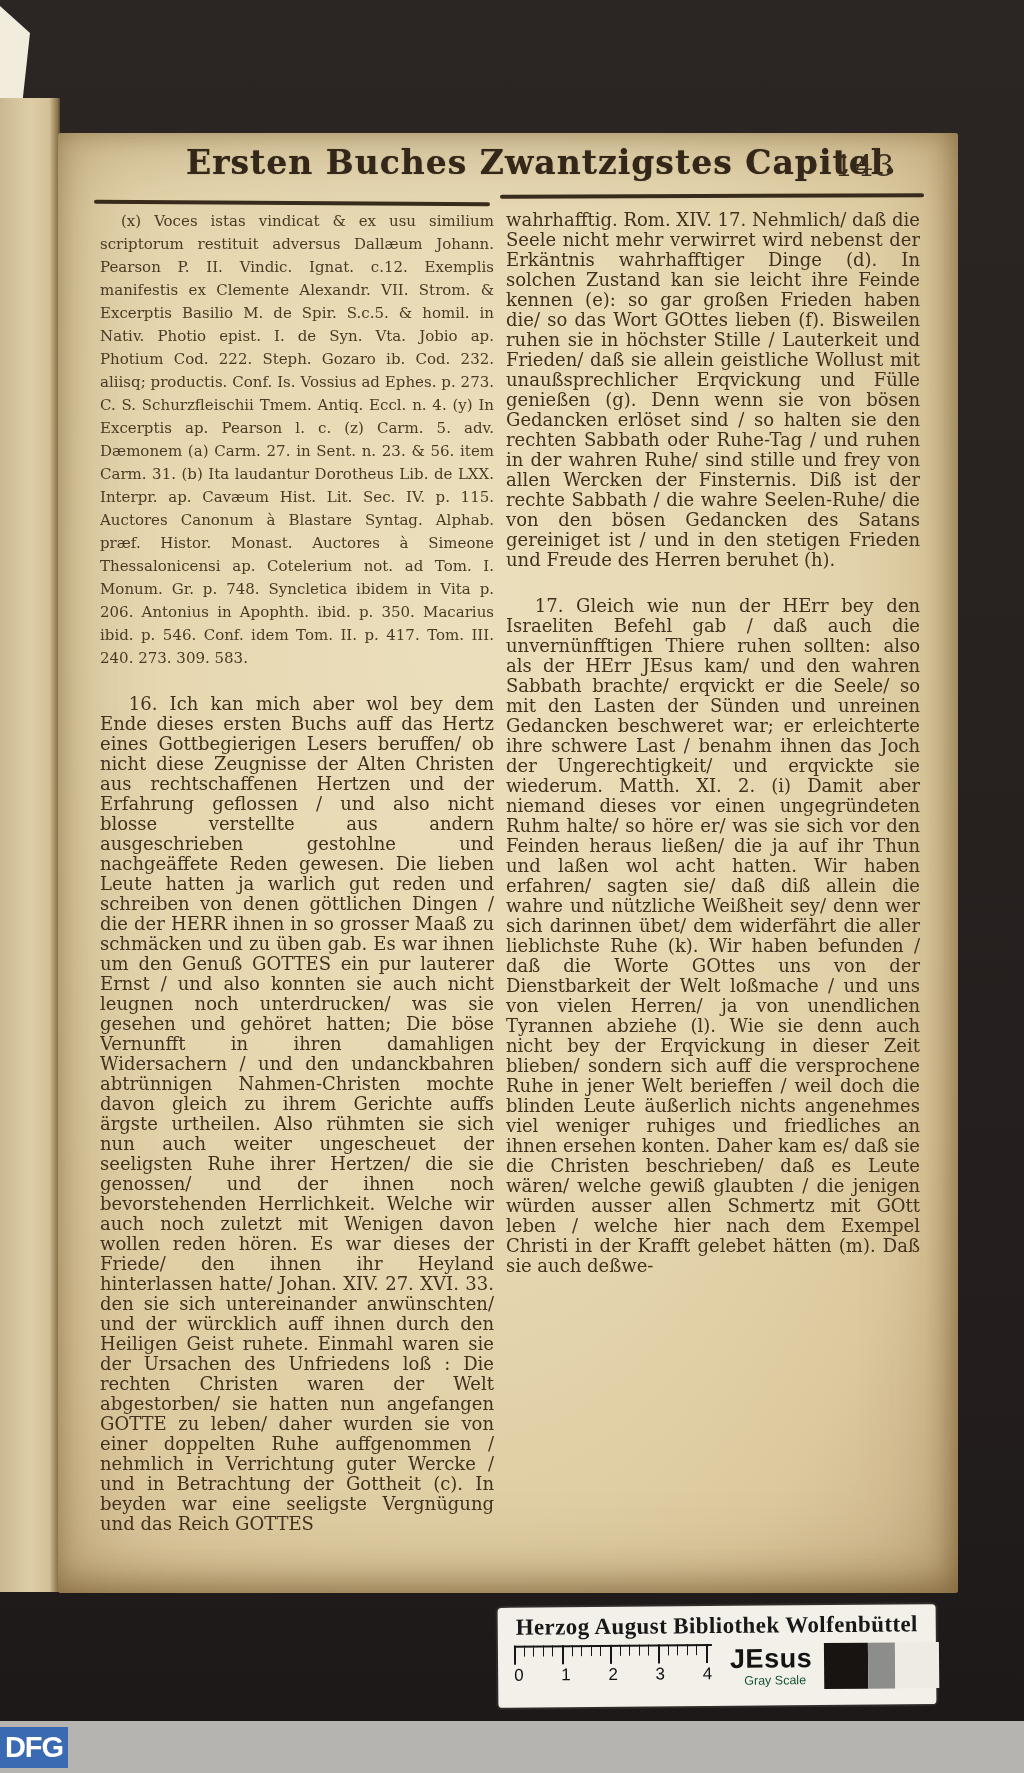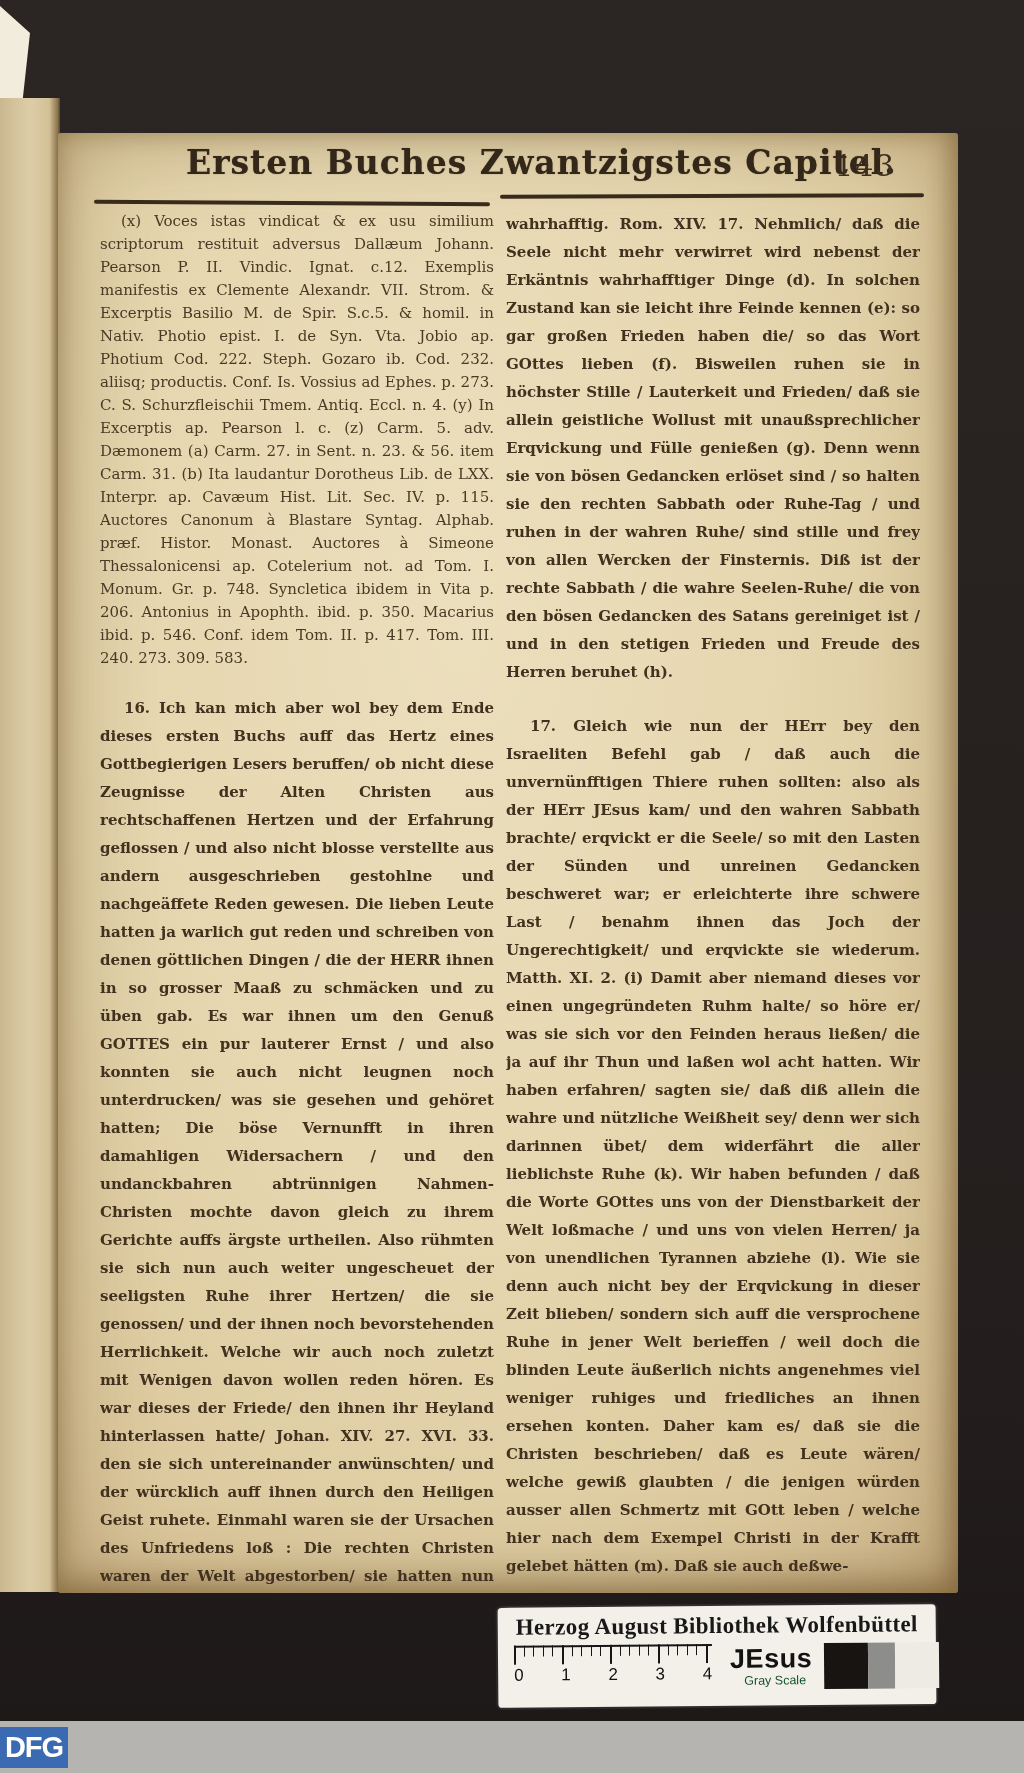--- a/index.html
+++ b/index.html
@@ -23,21 +23,21 @@
   .pageno{position:absolute;right:62px;top:16px;font-size:29px;color:#3c2f1f;letter-spacing:2px;}
   .rule{position:absolute;height:4px;background:#382b1b;border-radius:2px;}
   .rule-left{left:36px;top:68px;width:396px;transform:rotate(.35deg);}
   .rule-right{left:442px;top:61px;width:424px;transform:rotate(-.2deg);}
 
   .col{position:absolute;top:77px;height:1380px;overflow:hidden;text-align:justify;}
   .col-left{left:42px;width:394px;}
   .col-right{left:448px;width:414px;}
 
   p.note{font-size:15px;line-height:23px;margin:0 0 24px 0;text-indent:1.4em;color:#4a3a25;}
-  p.body{font-size:15px;line-height:28px;font-weight:bold;margin:0 0 26px 0;text-indent:1.6em;
+  p.body{font-size:18px;line-height:20px;font-weight:normal;margin:0 0 26px 0;text-indent:1.6em;
          color:#41311e;}
   p.flush{text-indent:0;}
   .catchword{text-align:right;font-weight:bold;font-size:15px;color:#41311e;padding-right:30px;}
 
   
   .kodak-card{position:absolute;left:498px;top:1606px;width:438px;height:100px;background:#f2f0e9;
               border-radius:4px;transform:rotate(-.5deg);box-shadow:0 0 0 2px rgba(255,255,255,.08);}
   .card-title{font-family:"Liberation Serif",serif;font-weight:bold;font-size:23px;text-align:center;
               margin-top:7px;color:#181818;letter-spacing:.4px;white-space:nowrap;}
   .card-row{display:flex;align-items:flex-start;padding:5px 10px 0 16px;}

